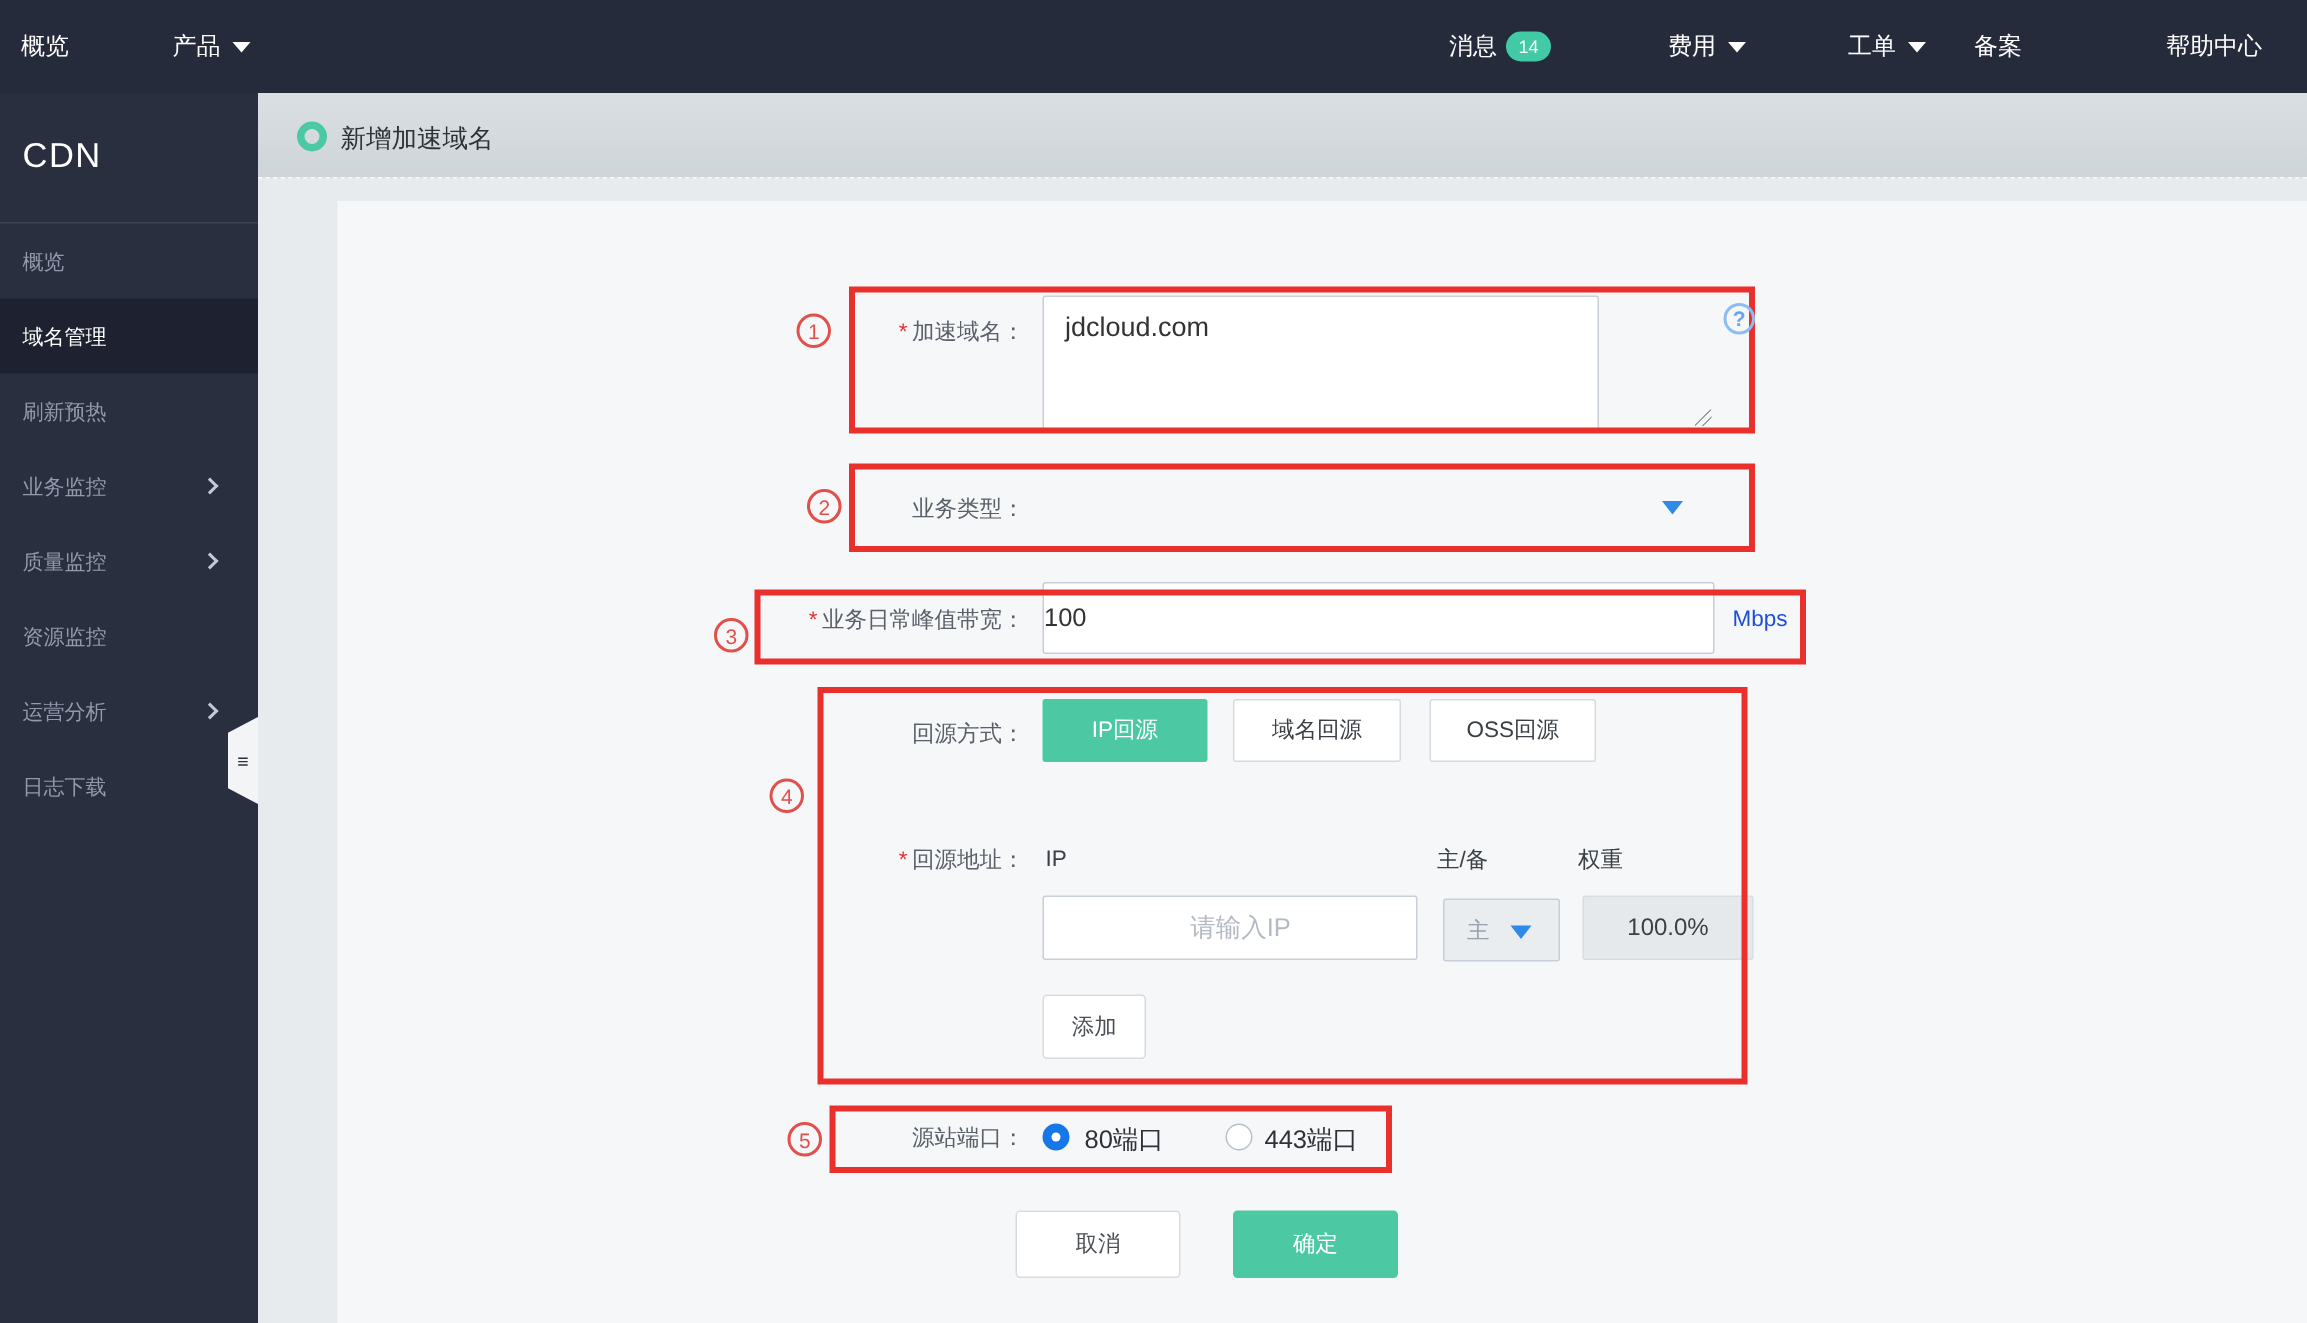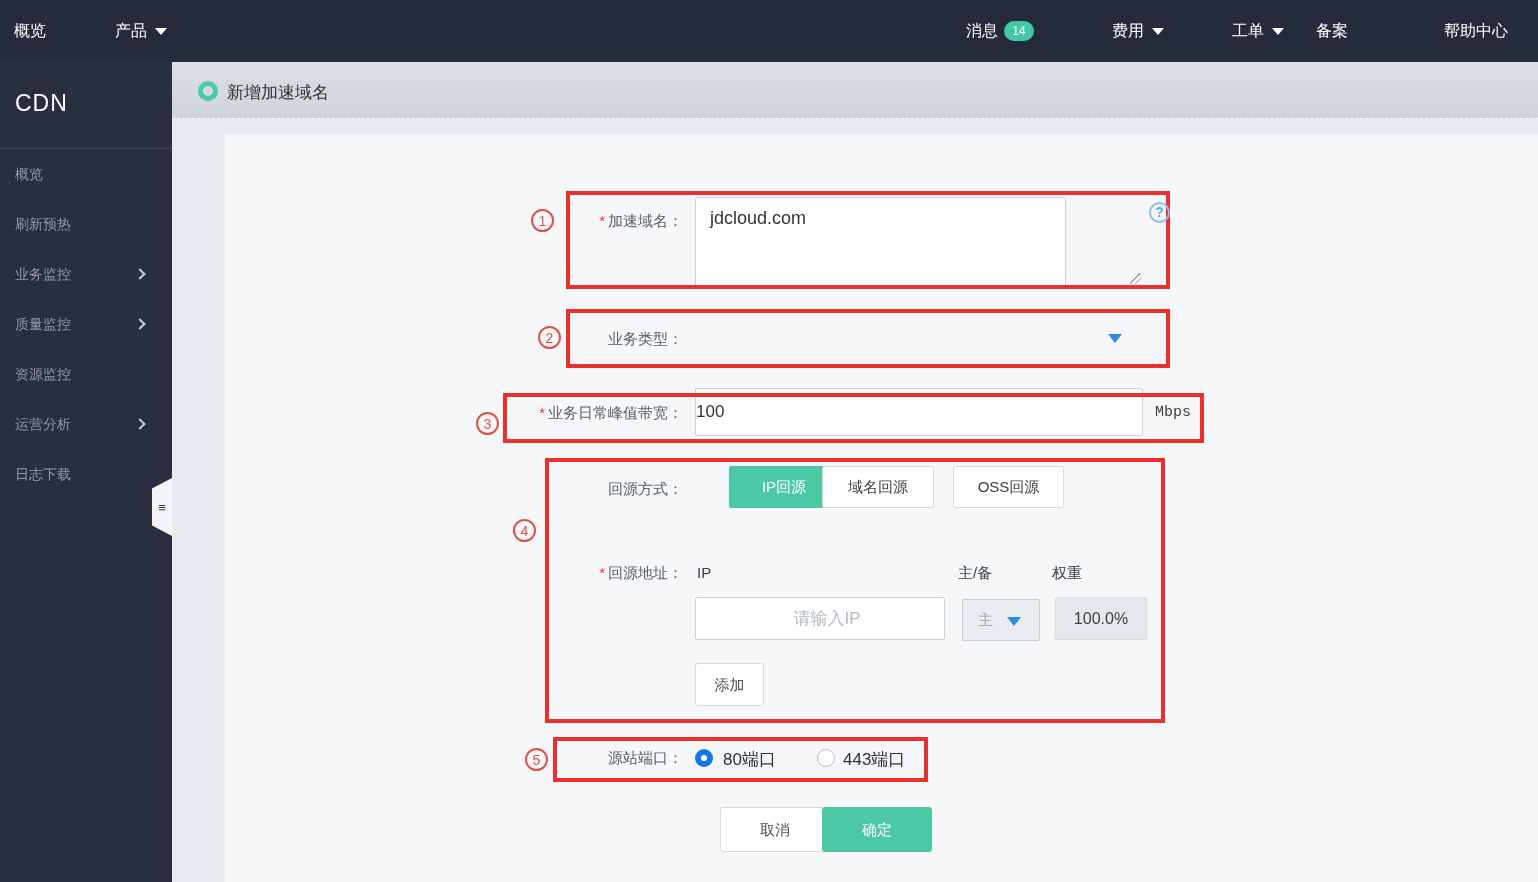--- a/index.html
+++ b/index.html
@@ -34,29 +34,29 @@
   .flabel { position:absolute; width:210px; text-align:right; font-size:15px; color:#596069; }
   .req { color:#e8312d; margin-right:3px; }
   .tbox { position:absolute; background:#ffffff; border:1px solid #c8cfd8; border-radius:2px; }
   textarea.tbox { resize:none; font-family:"Liberation Sans","DejaVu Sans",sans-serif; font-size:18px; color:#333; padding:10px 14px; outline:none; }
   input.tbox { font-family:"Liberation Sans","DejaVu Sans",sans-serif; outline:none; }
   input.tbox::placeholder { color:#b3bac3; }
   .resize-grip { position:absolute; left:1130px; top:273px; width:11px; height:11px; background:
       linear-gradient(135deg, transparent 45%, #9aa0a8 45% 52%, transparent 52% 70%, #9aa0a8 70% 77%, transparent 77%); z-index:3; }
   .help-icon { position:absolute; left:1149px; top:202px; width:21px; height:21px; border:2px solid #8cbdf2; border-radius:50%; color:#63a6ee; font-size:14px; font-weight:bold; text-align:center; line-height:17px; cursor:pointer; z-index:6; }
   .select-arrow { position:absolute; width:0; height:0; border-left:7px solid transparent; border-right:7px solid transparent; border-top:9px solid #2e8ae6; }
-  .unit { position:absolute; font-size:15px; color:#404040;font-family:Liberation Mono, monospace; }
+  .unit { position:absolute; font-size:15px; color:#1d4ed8; }
 
   
   .seg-btn { position:absolute; top:466px; height:42px; border:1px solid #d7dbe0; background:#ffffff; color:#3a4046; font-size:15px; text-align:center; line-height:40px; border-radius:2px; cursor:pointer; }
   .seg-btn.selected { background:#4cc9a3; border-color:#4cc9a3; color:#ffffff; }
 
   .col-head { position:absolute; top:564px; font-size:15px; color:#3a4046; }
   .gray-box { position:absolute; background:#e9edf0; border:1px solid #c6cfd8; border-radius:2px; }
-  .weight-box { position:absolute; left:1055px; top:597px; width:92px; height:43px; background:#e5e9eb; border:1px solid #d9dde0; border-radius:2px; text-align:center; line-height:41px; font-size:16px; color:#3a4046; }
+  .weight-box { position:absolute; left:1055px; top:597px; width:114px; height:43px; background:#e5e9eb; border:1px solid #d9dde0; border-radius:2px; text-align:center; line-height:41px; font-size:16px; color:#3a4046; }
   .btn { position:absolute; background:#ffffff; border:1px solid #d7dbe0; border-radius:3px; font-size:15px; color:#4a5056; text-align:center; cursor:pointer; }
   .btn.primary { background:#4cc9a3; border-color:#4cc9a3; color:#ffffff; }
 
   
   .radio { position:absolute; width:18px; height:18px; border-radius:50%; }
   .radio.on { background:#1677e8; }
   .radio.on::after { content:""; position:absolute; left:6px; top:6px; width:6px; height:6px; border-radius:50%; background:#ffffff; }
   .radio.off { background:#ffffff; border:1px solid #b9c0c9; }
   .radio-label { position:absolute; font-size:17px; color:#2e3238; cursor:pointer; }
 
@@ -95,20 +95,21 @@
     <div class="topbar-item" style="left:1444px;">
       <span>帮助中心</span>
     </div>
   </div>
 
   <div class="sidebar">
     <div class="sidebar-title">CDN</div>
     <div class="sidebar-divider"></div>
     <div class="menu" id="sidebar-menu">
         <div class="menu-item"><span>概览</span></div>
+        <div class="menu-item active"><span>域名管理</span></div>
         <div class="menu-item"><span>刷新预热</span></div>
         <div class="menu-item"><span>业务监控</span><span class="chev-right"></span></div>
         <div class="menu-item"><span>质量监控</span><span class="chev-right"></span></div>
         <div class="menu-item"><span>资源监控</span></div>
         <div class="menu-item"><span>运营分析</span><span class="chev-right"></span></div>
         <div class="menu-item"><span>日志下载</span></div>
       </div>
     <div class="collapse-handle">
       <span class="collapse-glyph">≡</span>
     </div>
@@ -135,21 +136,21 @@
 
   <div class="flabel" style="left:473px; top:404px;">
     <span class="req">*</span><span>业务日常峰值带宽：</span>
   </div>
   <input class="tbox" style="left: 695px; top: 388px; width: 448px; height: 48px; padding-left: 0; font-size: 17px; color: rgb(51, 51, 51);" value="100">
   <div class="unit" style="left:1155px; top:404px;">Mbps</div>
 
   <div class="flabel" style="left:473px; top:480px;">
     <span>回源方式：</span>
   </div>
-  <div class="seg-btn selected" style="left:729px; width:110px;">IP回源</div>
+  <div class="seg-btn selected" style="left:695px; width:110px;">IP回源</div>
   <div class="seg-btn" style="left:822px; width:112px;">域名回源</div>
   <div class="seg-btn" style="left:953px; width:111px;">OSS回源</div>
 
   <div class="flabel" style="left:473px; top:564px;">
     <span class="req">*</span><span>回源地址：</span>
   </div>
   <div class="col-head" style="left:697px;">IP</div>
   <div class="col-head" style="left:958px;">主/备</div>
   <div class="col-head" style="left:1052px;">权重</div>
 
@@ -162,21 +163,21 @@
   <div class="btn" style="left:695px; top:663px; width:69px; height:43px; line-height:41px;">添加</div>
 
   <div class="flabel" style="left:473px; top:749px;">
     <span>源站端口：</span>
   </div>
   <span class="radio on" style="left:695px; top:749px;"></span>
   <span class="radio-label" style="left:723px; top:748px;">80端口</span>
   <span class="radio off" style="left:817px; top:749px;"></span>
   <span class="radio-label" style="left:843px; top:748px;">443端口</span>
 
-  <div class="btn" style="left:720px; top:807px; width:110px; height:45px; line-height:43px;">取消</div>
+  <div class="btn" style="left:677px; top:807px; width:110px; height:45px; line-height:43px;">取消</div>
   <div class="btn primary" style="left:822px; top:807px; width:110px; height:45px; line-height:43px;">确定</div>
 
   <div class="ann-box" style="left:566px; top:191px; width:604px; height:98px;"></div>
   <div class="ann-num" style="left:531px; top:209px;">1</div>
 
   <div class="ann-box" style="left:566px; top:309px; width:604px; height:59px;"></div>
   <div class="ann-num" style="left:538px; top:326px;">2</div>
 
   <div class="ann-box" style="left:503px; top:393px; width:701px; height:50px;"></div>
   <div class="ann-num" style="left:476px; top:412px;">3</div>

